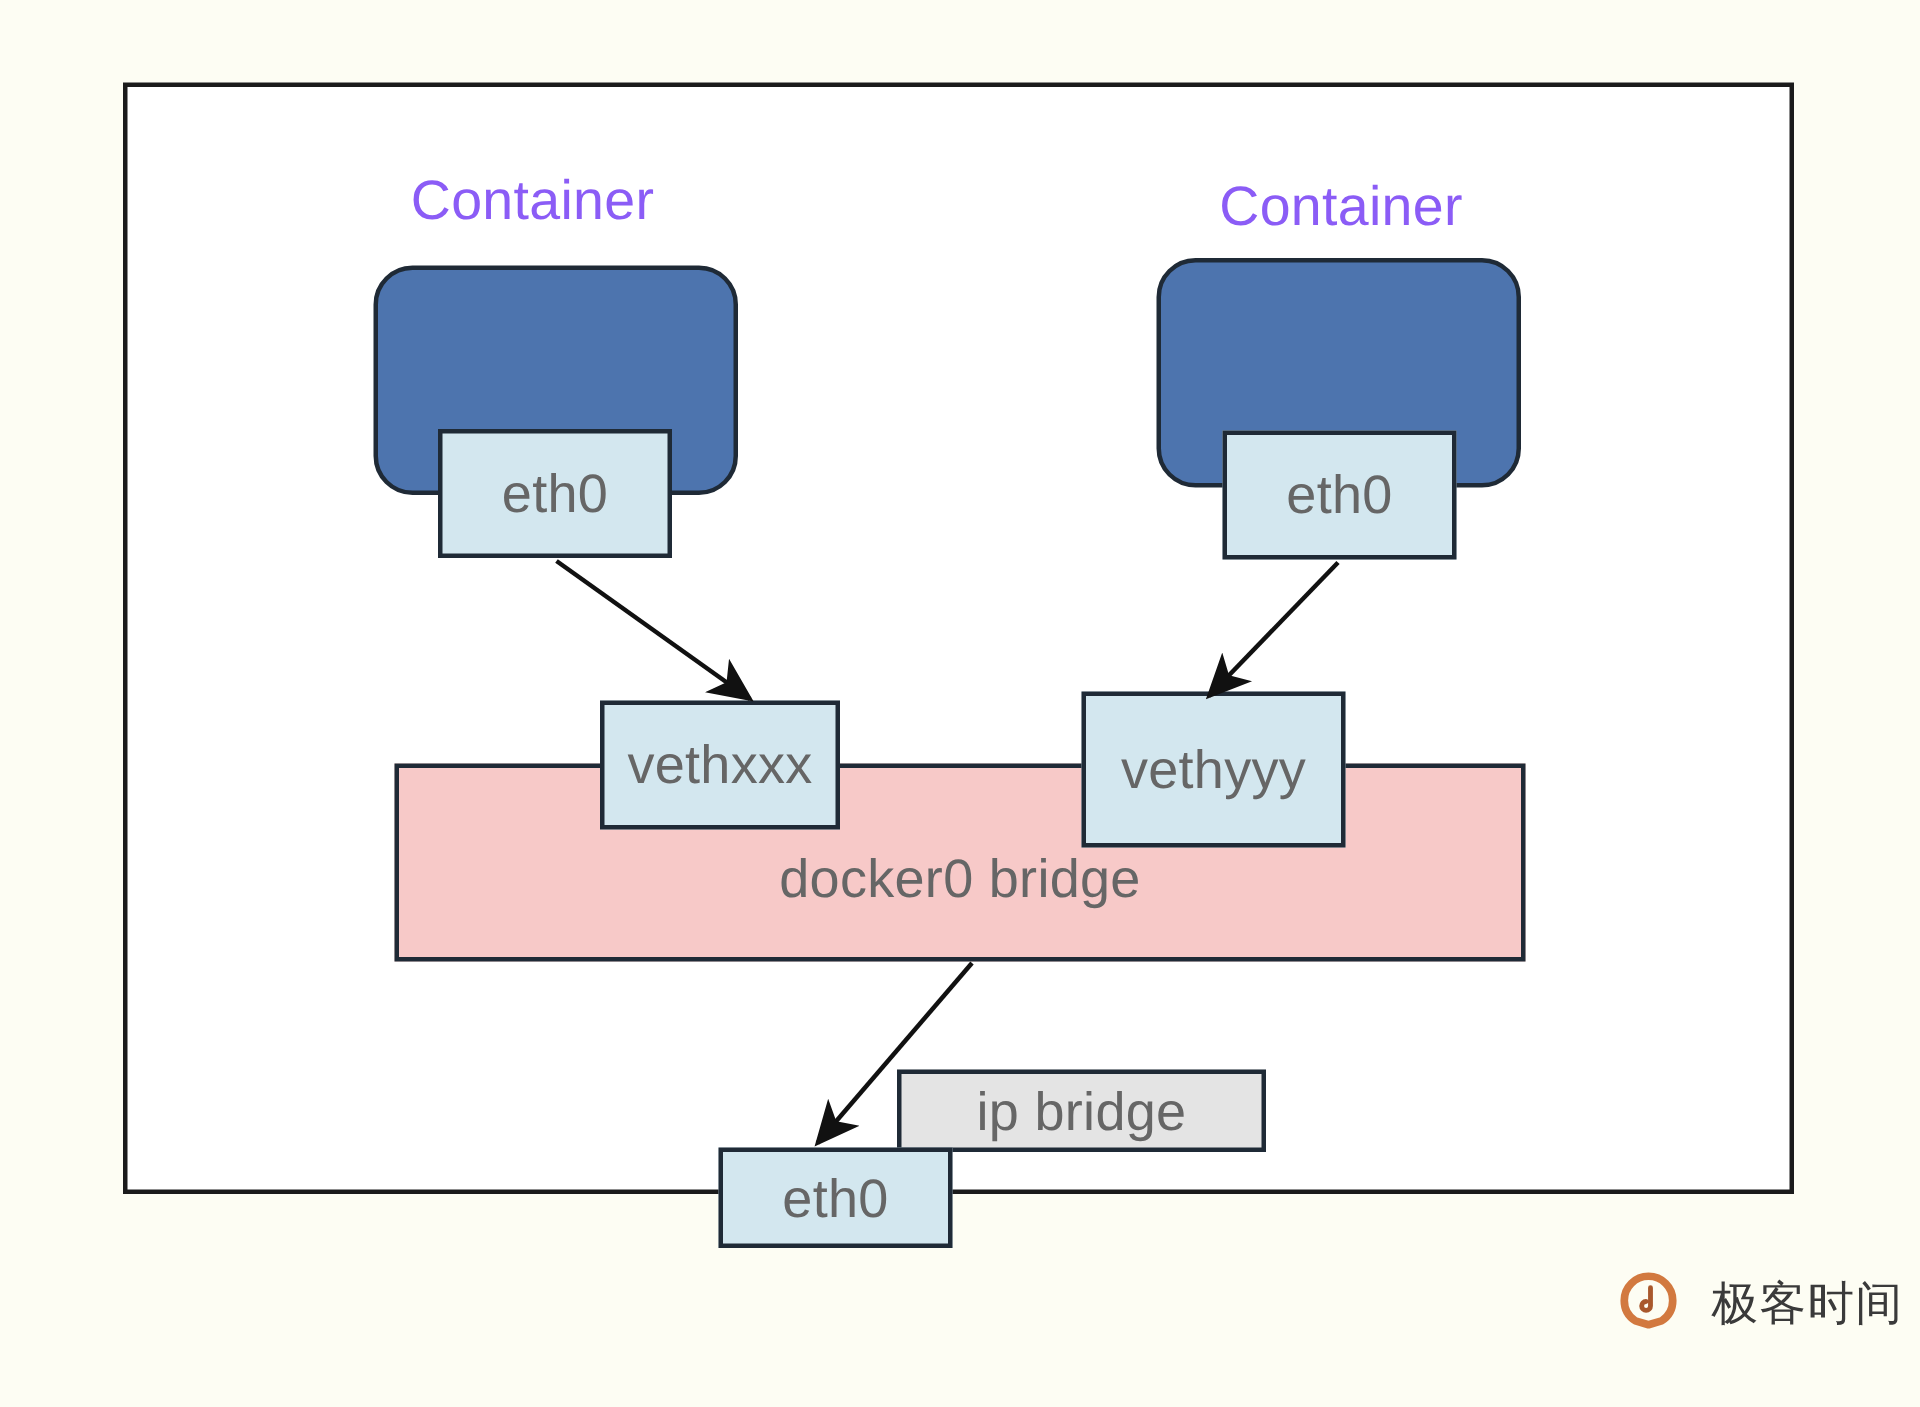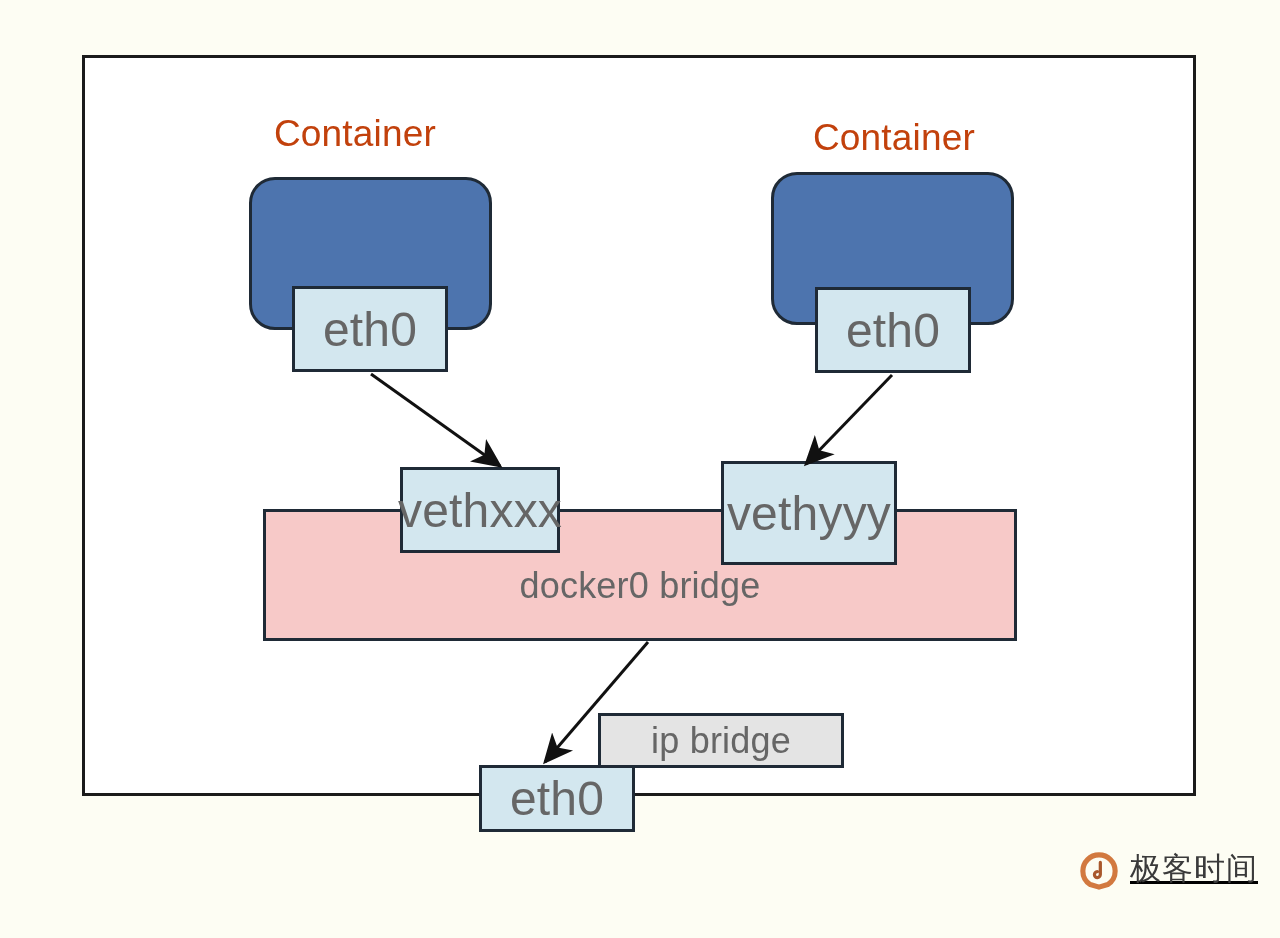--- a/index.html
+++ b/index.html
@@ -40,28 +40,28 @@
     justify-content: center;
     color: #666666;
     letter-spacing: 0.2px;
   }
   .container-body {
     background: #4d74ae;
     border: 3px solid #1f2a36;
     border-radius: 26px;
   }
   .label-container {
-    color: #c2410c;
+    color: #8b5cf6;
     font-size: 37px;
     background: transparent;
   }
   .iface {
     background: #d3e7ef;
     border: 3px solid #1f2a36;
-    font-size: 48px;
+    font-size: 36px;
   }
   .bridge {
     background: #f7c9c8;
     border: 3px solid #1f2a36;
     font-size: 36px;
     align-items: flex-end;
     padding-bottom: 31px;
   }
   .iptables {
     background: #e4e4e4;
@@ -74,23 +74,22 @@
     width: 1280px;
     height: 938px;
     pointer-events: none;
   }
   
   .brand {
     position: absolute;
     left: 1080px;
     top: 848px;
     display: flex;
-    align-items: flex-end;
-    gap: 12px;
-    text-decoration: underline;
+    align-items: flex-start;
+    gap: 23px;
   }
   .brand-mark {
     width: 38px;
     height: 38px;
     position: relative;
   }
   .brand-text {
     font-size: 31px;
     color: #3a3a3a;
     letter-spacing: 1px;

